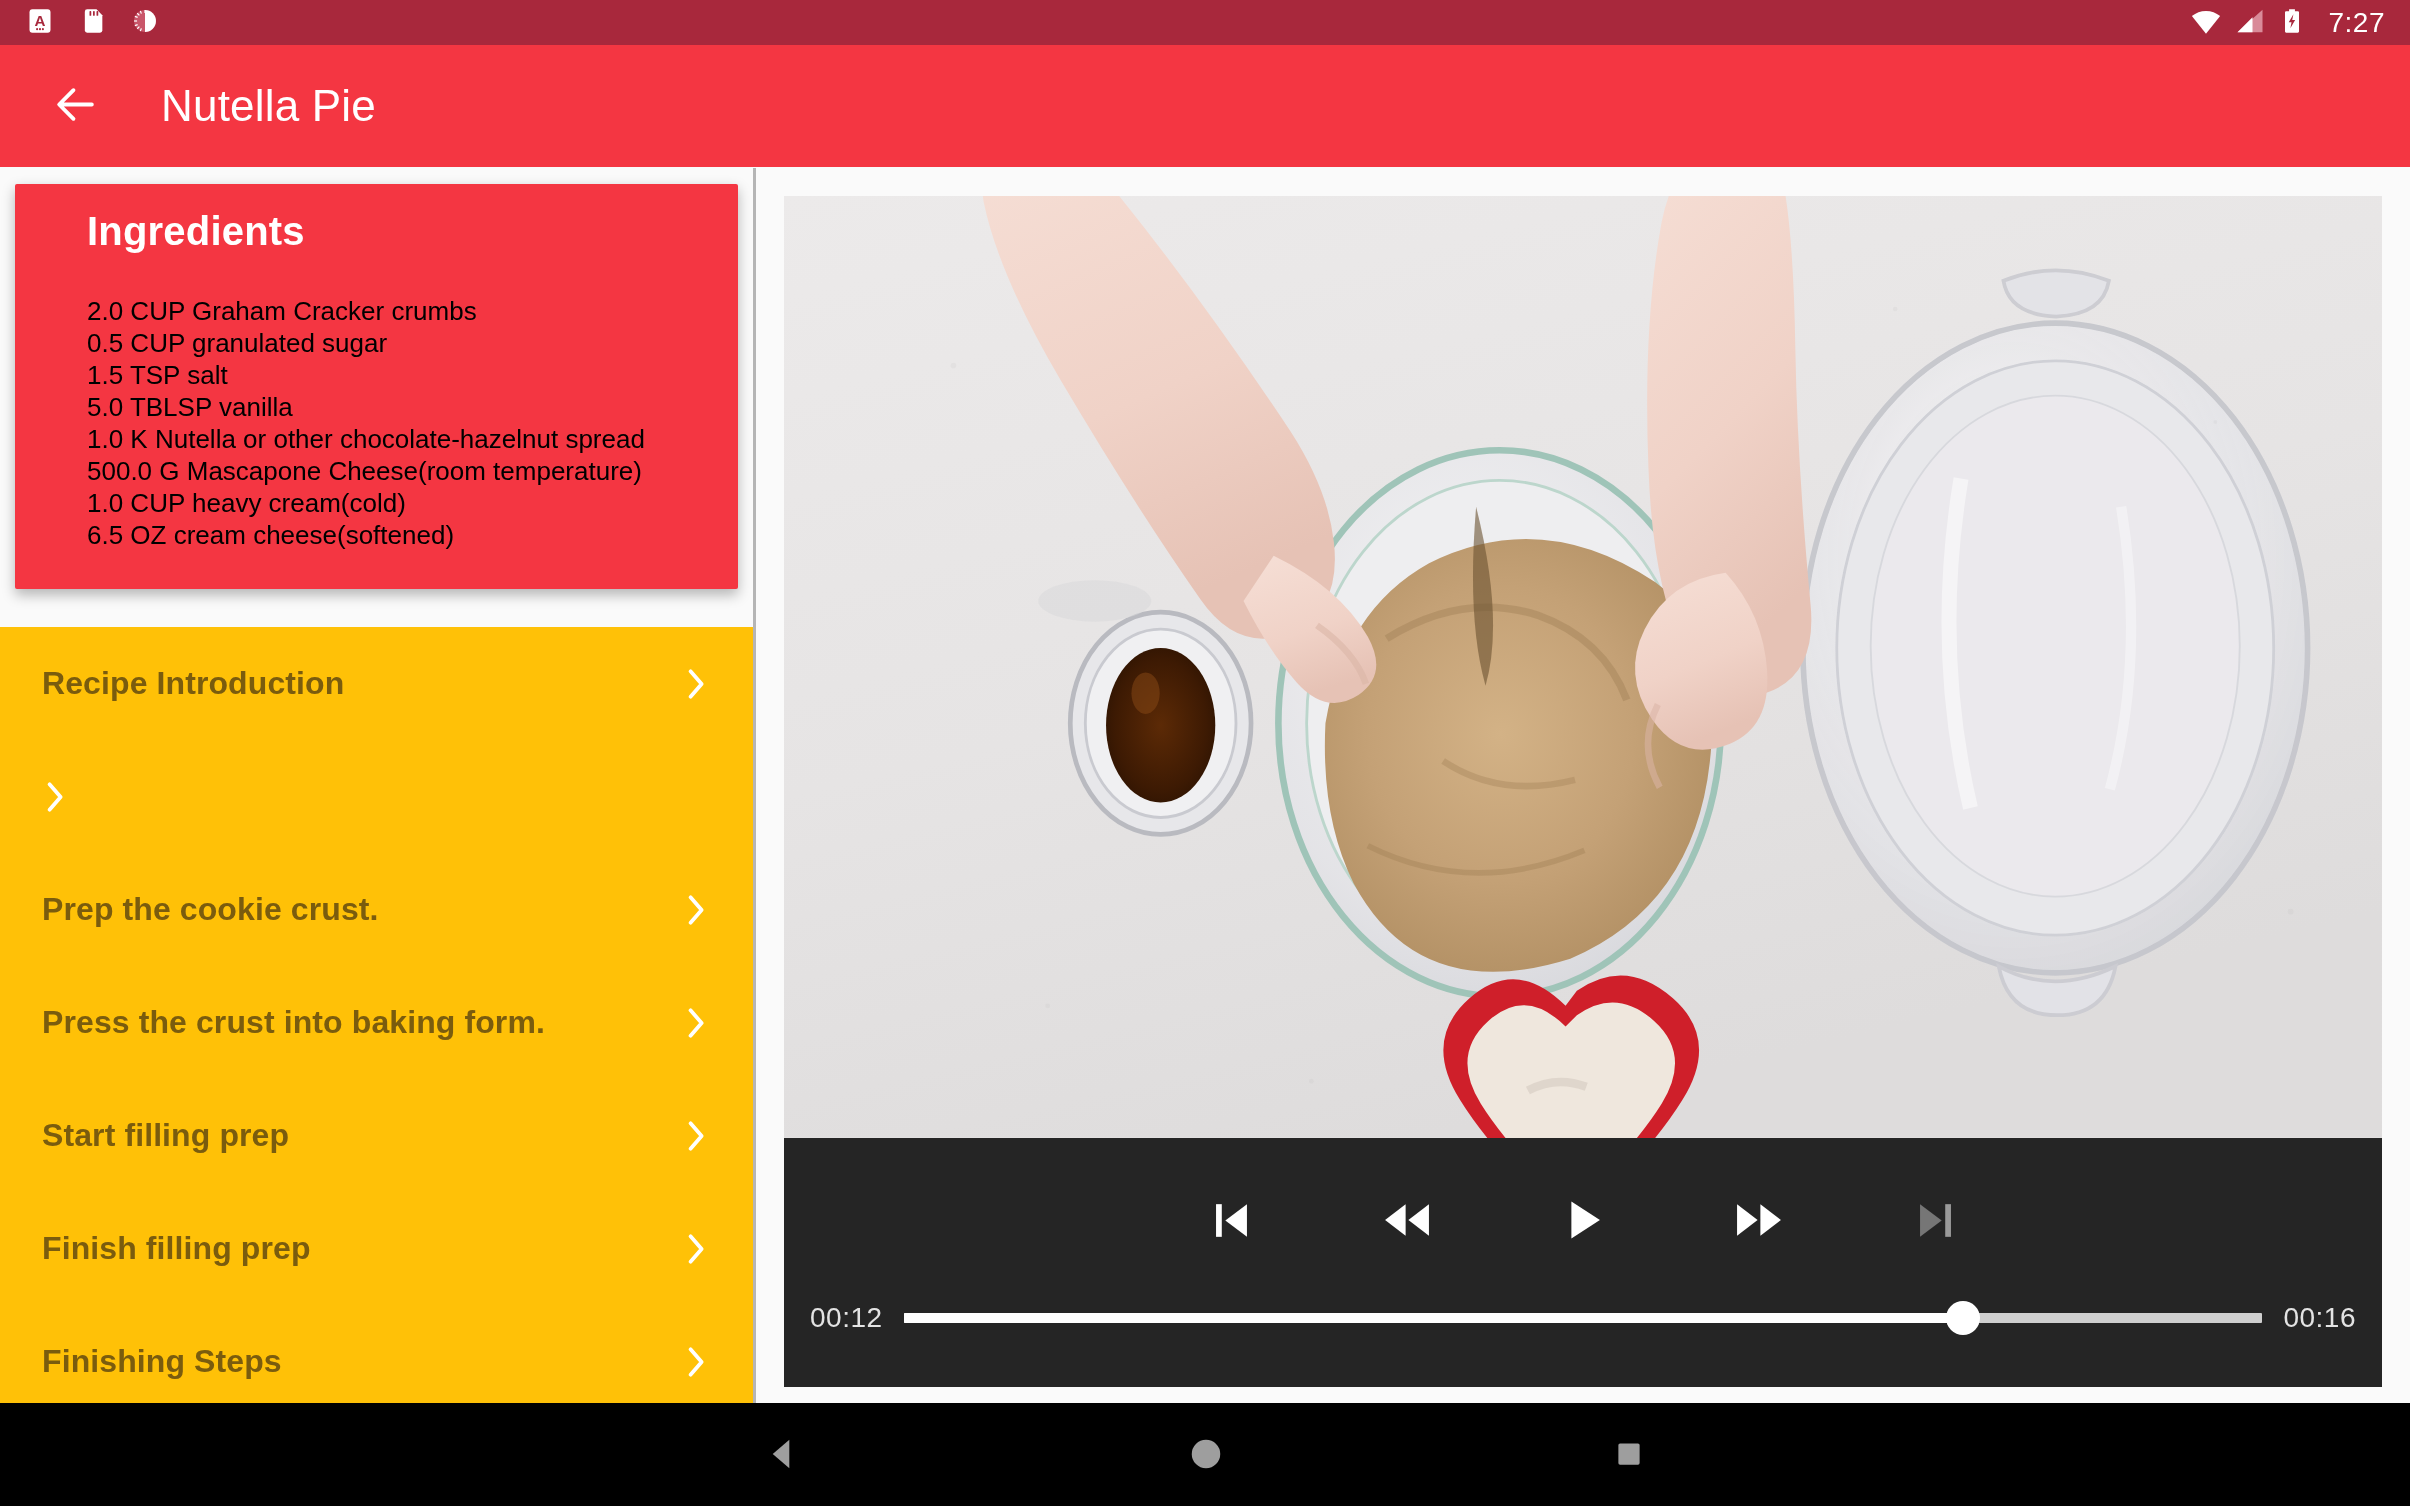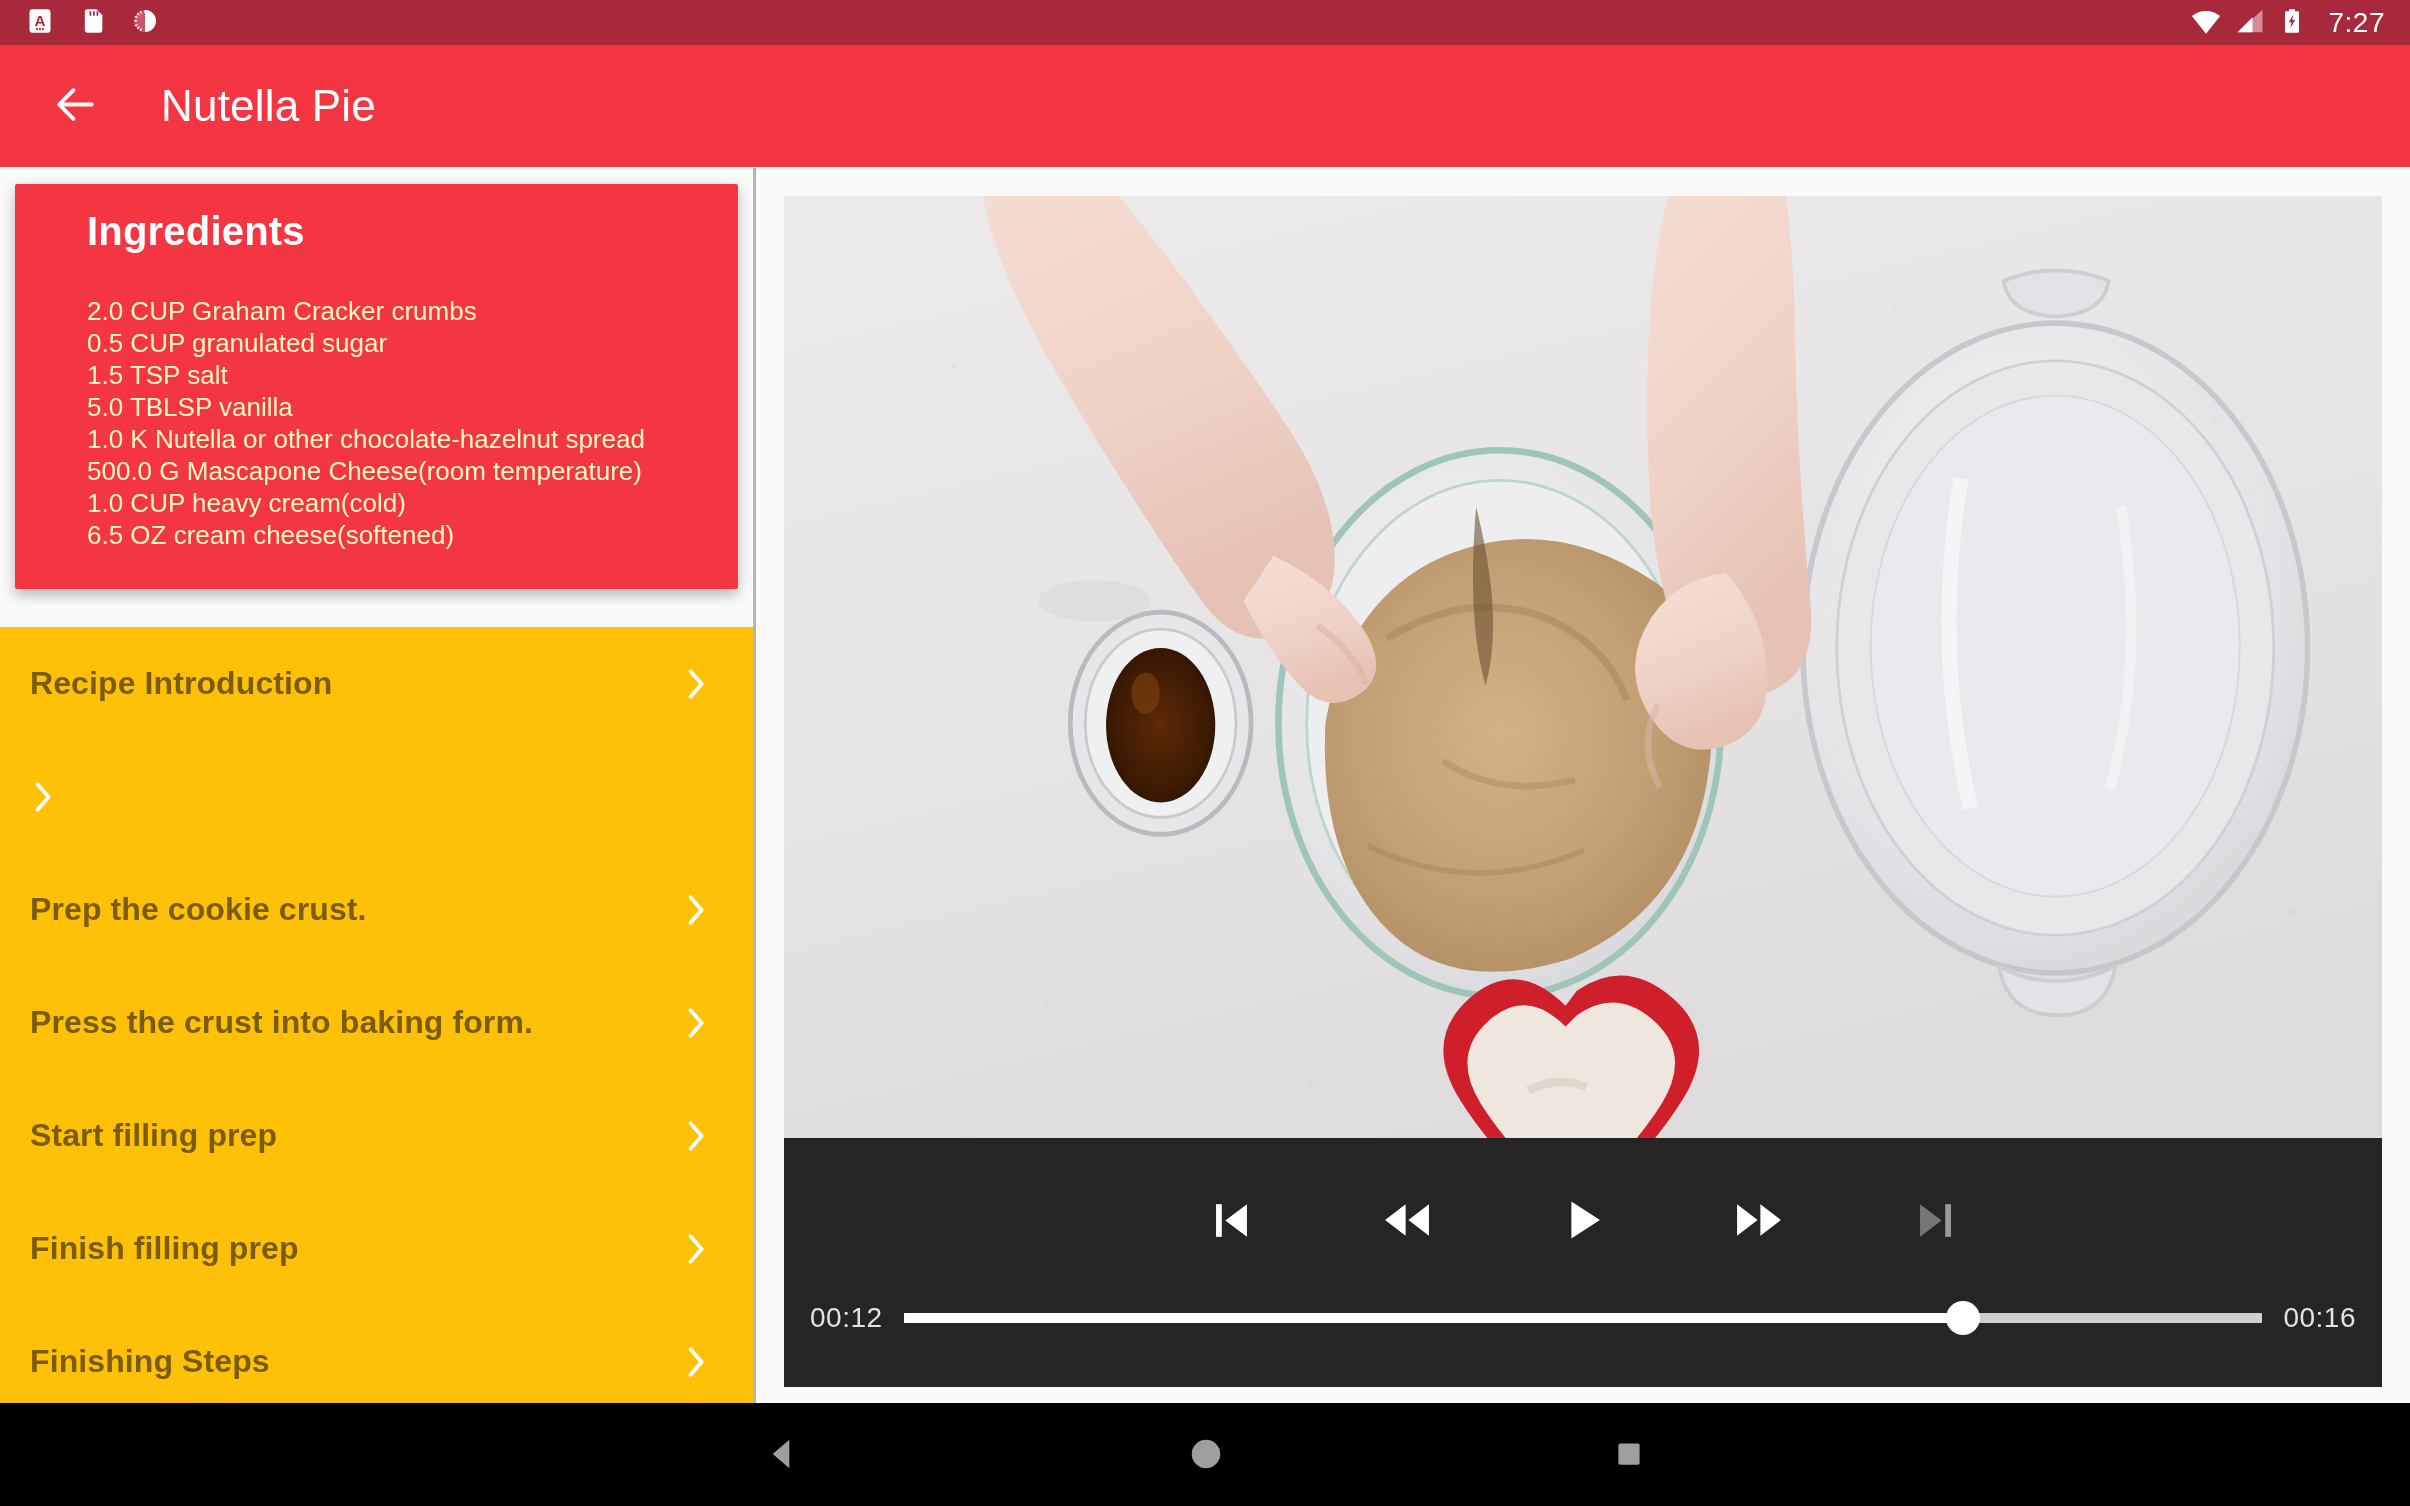--- a/index.html
+++ b/index.html
@@ -90,32 +90,33 @@
     color: #ffffff;
     font-size: 40px;
     font-weight: bold;
     letter-spacing: 0.2px;
   }
   .ing-list {
     margin-top: 41px;
     list-style: none;
   }
   .ing-list li {
-    color: #fef9c3;
+    color: #000000;
     font-size: 26px;
     line-height: 32px;
     font-weight: 400;
     white-space: nowrap;
   }
 
   
   .steps-panel {
     position: absolute; top: 459px; left: 0;
     width: 753px; height: 777px;
     background: #ffc107;
+    padding-left: 12px;
   }
   .step-row {
     position: relative;
     height: 113px;
     display: flex; align-items: center;
     padding: 0 45px 0 30px;
     cursor: pointer;
   }
   .step-label {
     color: #7a5c0e;

